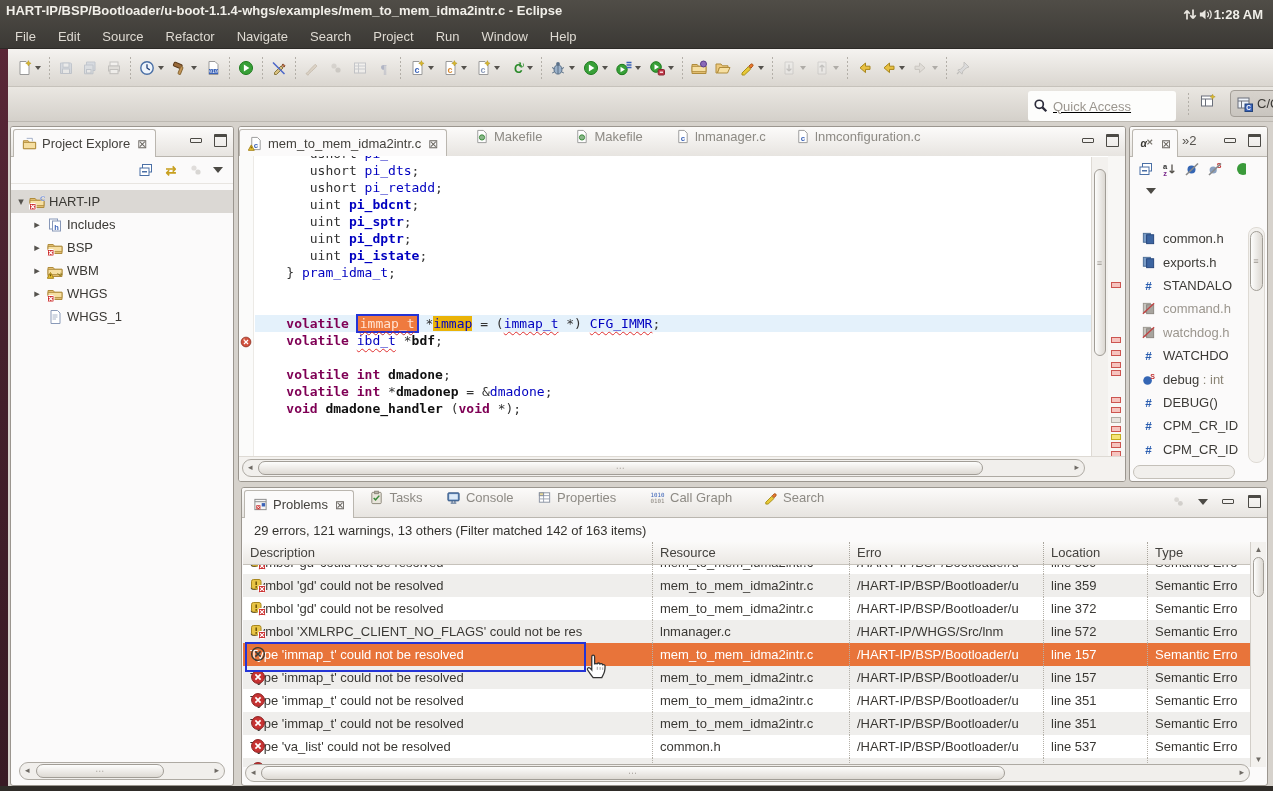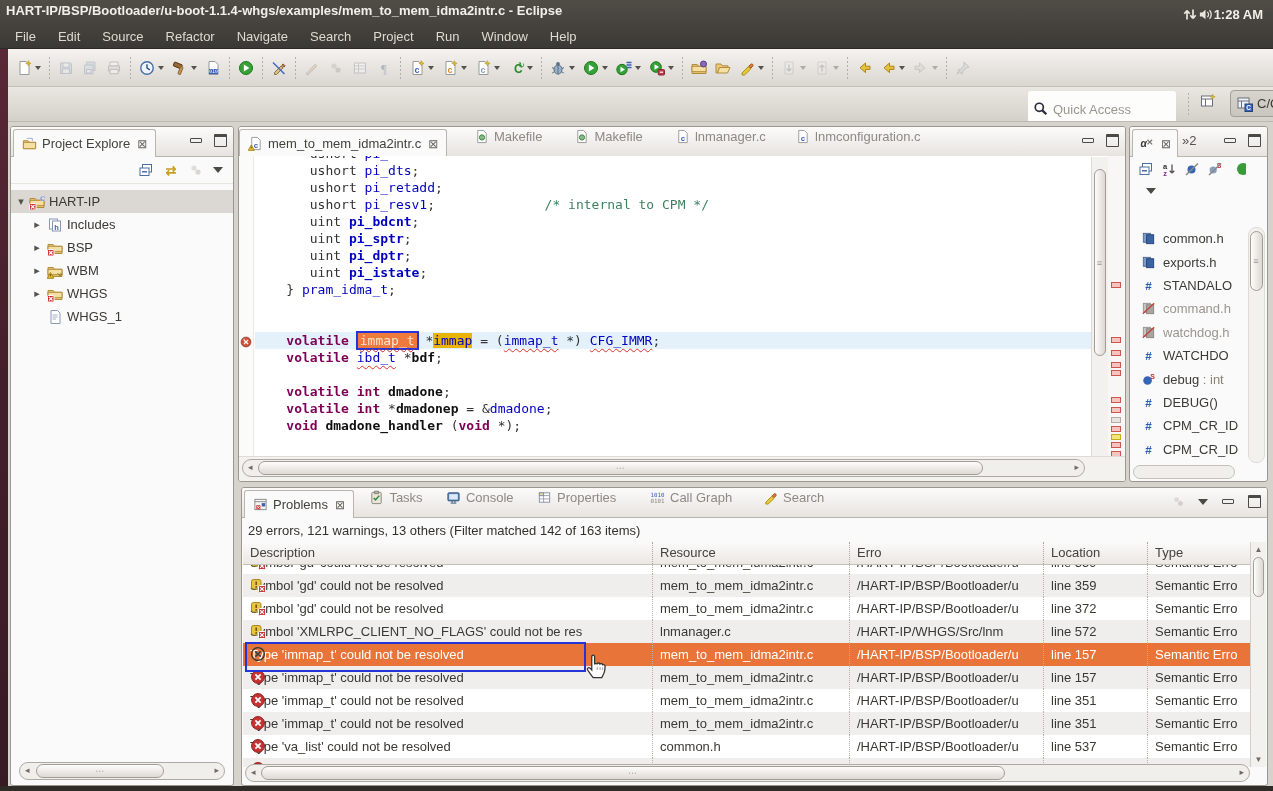--- a/index.html
+++ b/index.html
@@ -22,22 +22,22 @@
   #toolbar1{position:absolute;left:8px;top:49px;width:1265px;height:38px;
     background:linear-gradient(#f5f3f0,#dad6d0);border-bottom:1px solid #c6c2bb;box-sizing:border-box;
     display:flex;align-items:center;padding-left:4px;overflow:hidden;}
   #toolbar2{position:absolute;left:8px;top:87px;width:1265px;height:35px;
     background:linear-gradient(#eae7e2,#d4d0ca);border-bottom:1px solid #bdb9b2;box-sizing:border-box;overflow:hidden;}
   .tbtn{display:flex;align-items:center;height:26px;padding:0 3px;border-radius:3px;margin:0 1px;}
   .tbtn.dis{opacity:.38;}
   .tsep{width:1px;height:22px;margin:0 4px;background:repeating-linear-gradient(#b3afa8 0 2px,transparent 2px 4px);}
   .caret{width:0;height:0;border-left:3.5px solid transparent;border-right:3.5px solid transparent;border-top:4px solid #55524d;margin-left:3px;}
   .ic{display:inline-flex;width:16px;height:16px;}
-  #quickaccess{position:absolute;left:1020px;top:4px;width:148px;height:36px;background:#fdfdfc;
-    border:1px solid #989era;border-radius:3px;display:flex;align-items:center;box-sizing:border-box;padding-left:5px;border-color:#9a958f;}
+  #quickaccess{position:absolute;left:1020px;top:4px;width:148px;height:30px;background:#fdfdfc;
+    border:1px solid #989era;border-radius:3px;display:flex;align-items:center;box-sizing:border-box;padding-left:5px;border-color:#9a958f;text-decoration:underline;}
   #qa-text{font-size:13px;color:#9b968f;margin-left:4px;}
   #t2sep{position:absolute;left:1180px;top:6px;width:1px;height:22px;background:repeating-linear-gradient(#b3afa8 0 2px,transparent 2px 4px);}
   #open-persp{position:absolute;left:1192px;top:5px;}
   #persp-cur{position:absolute;left:1222px;top:3px;height:27px;width:70px;display:flex;align-items:center;gap:4px;
     background:linear-gradient(#d7d3cd,#c9c5bf);border:1px solid #a39e97;border-radius:4px;padding:0 6px;box-sizing:border-box;}
   #persp-cur span.lbl{font-size:13px;color:#3c3a36;white-space:nowrap;}
 
   
   .panel{position:absolute;background:#fbfafa;border:1px solid #9b968f;border-radius:3px;box-sizing:border-box;overflow:hidden;}
   .tabstrip{position:relative;height:29px;background:linear-gradient(#fcfbfa,#e7e4e0);border-bottom:1px solid #bab6af;}
@@ -104,21 +104,21 @@
   .ol-item.inactive .ol-lbl{color:#9b968e;}
   .ol-type{color:#8a8475;}
   #ol-vscroll{position:absolute;right:2px;top:100px;width:15px;bottom:18px;background:#f3f1ee;border:1px solid #dedad4;border-radius:8px;}
   #ol-vthumb{position:absolute;left:1px;right:1px;top:3px;height:58px;border:1px solid #a19d96;border-radius:7px;background:linear-gradient(90deg,#fdfdfc,#dcd8d2);}
   #ol-hscroll{position:absolute;left:3px;bottom:2px;width:100px;height:12px;border:1px solid #c4c0b9;border-radius:7px;background:#f1efec;}
 
   
   #problems-panel{left:241px;top:487px;width:1027px;height:299px;}
   #pb-tabs .vtab{left:2px;}
   #pb-summary{position:absolute;left:0;top:31px;width:100%;height:23px;font-size:13px;color:#33312d;
-    padding-left:6px;line-height:23px;box-sizing:border-box;background:#fbfafa;}
+    padding-left:12px;line-height:23px;box-sizing:border-box;background:#fbfafa;}
   #pb-table{position:absolute;left:1px;top:54px;right:1px;height:225px;}
   #pb-header{position:absolute;left:0;top:0;right:15px;height:23px;background:linear-gradient(#fbfaf9,#ebe8e4);
     border-bottom:1px solid #c6c2bb;display:grid;grid-template-columns:410px 197px 194px 104px auto;box-sizing:border-box;}
   .hcell{font-size:13px;color:#44423e;line-height:22px;padding-left:7px;border-right:1px dotted #aaa69e;overflow:hidden;white-space:nowrap;}
   #pb-rows{position:absolute;left:0;top:23px;right:15px;height:202px;overflow:hidden;background:#fff;}
   .prow{display:grid;grid-template-columns:410px 197px 194px 104px auto;height:23px;}
   .prow .cell{font-size:13px;color:#3a3834;line-height:23px;padding-left:7px;border-right:1px dotted #b4b0a8;
     overflow:hidden;white-space:nowrap;}
   .prow .desc{position:relative;}
   .prow .desc .sev{position:absolute;left:7px;top:3px;width:16px;height:16px;}
@@ -674,21 +674,20 @@
               <path d="M5.3 5.3l5.4 5.4M10.7 5.3l-5.4 5.4" stroke="#fff" stroke-width="1.6"></path>
               <circle cx="5.5" cy="4.5" r="1.3" fill="#e8a088"></circle>
             </svg>
         </span>
       </div>
       <div id="codewrap">
           <div id="code">
             <div class="code-line"><span class="seg-t">       ushort </span><span class="seg-m">pi_</span></div>
             <div class="code-line"><span class="seg-t">       ushort </span><span class="seg-m">pi_dts</span><span class="seg-t">;</span></div>
             <div class="code-line"><span class="seg-t">       ushort </span><span class="seg-m">pi_retadd</span><span class="seg-t">;</span></div>
-            <div class="code-line"><span class="seg-t">       ushort </span><span class="seg-m">pi_resv1</span><span class="seg-t">;              </span><span class="seg-c">/* internal to CPM */</span></div>
             <div class="code-line"><span class="seg-t">       uint </span><span class="seg-mb">pi_bdcnt</span><span class="seg-t">;</span></div>
             <div class="code-line"><span class="seg-t">       uint </span><span class="seg-mb">pi_sptr</span><span class="seg-t">;</span></div>
             <div class="code-line"><span class="seg-t">       uint </span><span class="seg-mb">pi_dptr</span><span class="seg-t">;</span></div>
             <div class="code-line"><span class="seg-t">       uint </span><span class="seg-mb">pi_istate</span><span class="seg-t">;</span></div>
             <div class="code-line"><span class="seg-t">    } </span><span class="seg-m">pram_idma_t</span><span class="seg-t">;</span></div>
             <div class="code-line"></div>
             <div class="code-line"></div>
             <div class="code-line cur"><span class="seg-t">    </span><span class="seg-k">volatile</span><span class="seg-t"> </span><span class="seg-box">immap_t</span><span class="seg-t"> *</span><span class="seg-occ">immap</span><span class="seg-t"> = (</span><span class="seg-e">immap_t</span><span class="seg-t"> *) </span><span class="seg-e">CFG_IMMR</span><span class="seg-t">;</span></div>
             <div class="code-line"><span class="seg-t">    </span><span class="seg-k">volatile</span><span class="seg-t"> </span><span class="seg-e">ibd_t</span><span class="seg-t"> *</span><span class="seg-d">bdf</span><span class="seg-t">;</span></div>
             <div class="code-line"></div>

